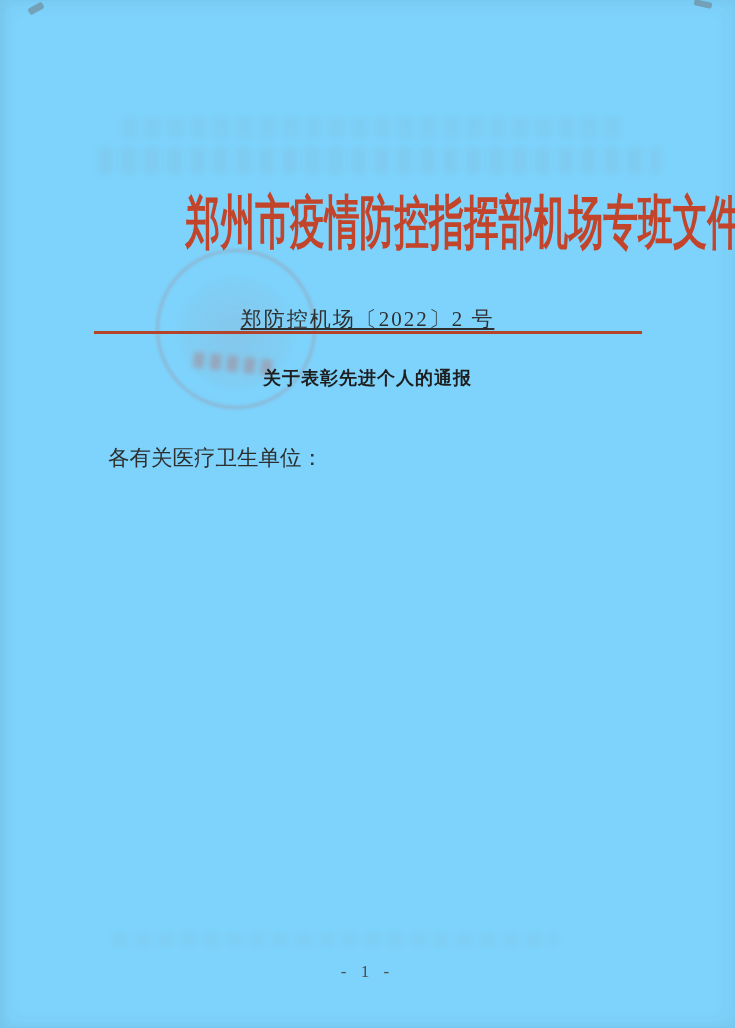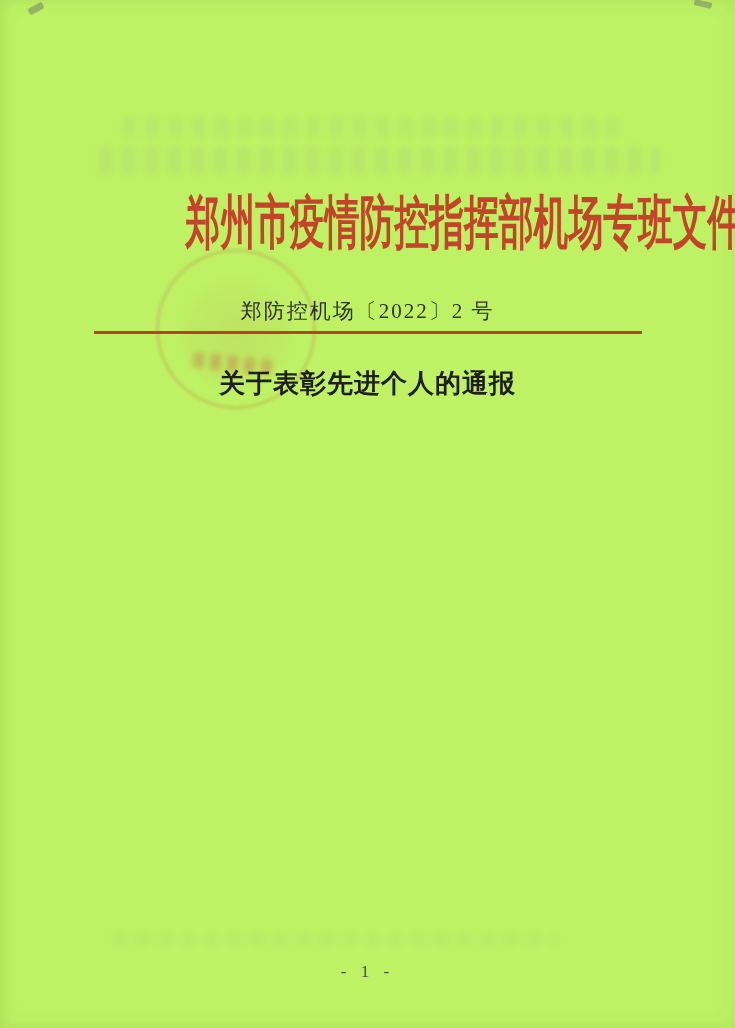--- a/index.html
+++ b/index.html
@@ -5,21 +5,21 @@
   html, body {
     margin: 0;
     padding: 0;
     background: #e8e8e6;
   }
   .page {
     position: relative;
     width: 735px;
     height: 1028px;
     margin: 0 auto;
-    background: #bef264;
+    background: #7dd3fc;
     overflow: hidden;
     font-family: "Liberation Serif", "DejaVu Serif", serif;
     box-shadow: inset 0 0 22px rgba(60,60,60,0.07), inset 4px 0 8px rgba(80,80,80,0.05);
   }
   
   .corner-mark {
     position: absolute;
     background: #6a6a6a;
     opacity: 0.45;
   }
@@ -78,44 +78,45 @@
   .red-header .squeeze {
     display: inline-block;
     transform: scale(0.60, 1.0);
     transform-origin: 50% 50%;
     letter-spacing: 0px;
   }
 
   .doc-number {
     position: absolute;
     left: 0;
-    top: 297px;
+    top: 305px;
     width: 735px;
     text-align: center;
     font-size: 21px;
     letter-spacing: 2px;
     color: #2f2f2f;
+    text-decoration: underline;
   }
 
   .red-rule {
     position: absolute;
     left: 94px;
     top: 331px;
     width: 548px;
     height: 3px;
     background: #b5432a;
   }
 
   .doc-title {
     position: absolute;
     left: 0;
     top: 366px;
     width: 735px;
     text-align: center;
-    font-size: 26px;
+    font-size: 18px;
     font-weight: bold;
     letter-spacing: 1px;
     color: #1e1e1e;
   }
 
   .body-text {
     position: absolute;
     left: 108px;
     top: 440px;
     width: 547px;
@@ -164,17 +165,18 @@
     <span class="squeeze">郑州市疫情防控指挥部机场专班文件</span>
   </div>
 
   <div class="doc-number">郑防控机场〔2022〕2 号</div>
 
   <div class="red-rule"></div>
 
   <div class="doc-title">关于表彰先进个人的通报</div>
 
   <div class="body-text">
+    <p class="salutation">各有关医疗卫生单位：</p>
   </div>
 
   <div class="page-number">- 1 -</div>
 
 </div>
 
 </body></html>

